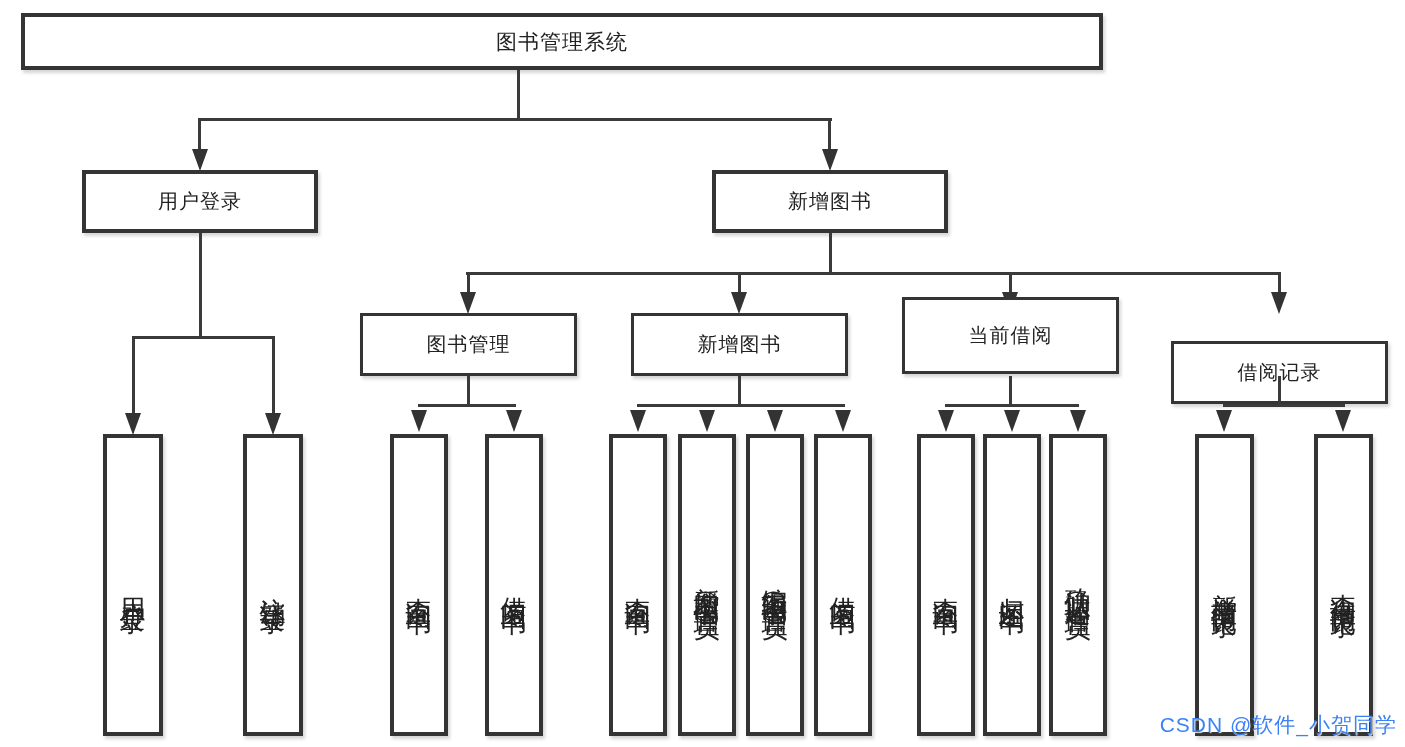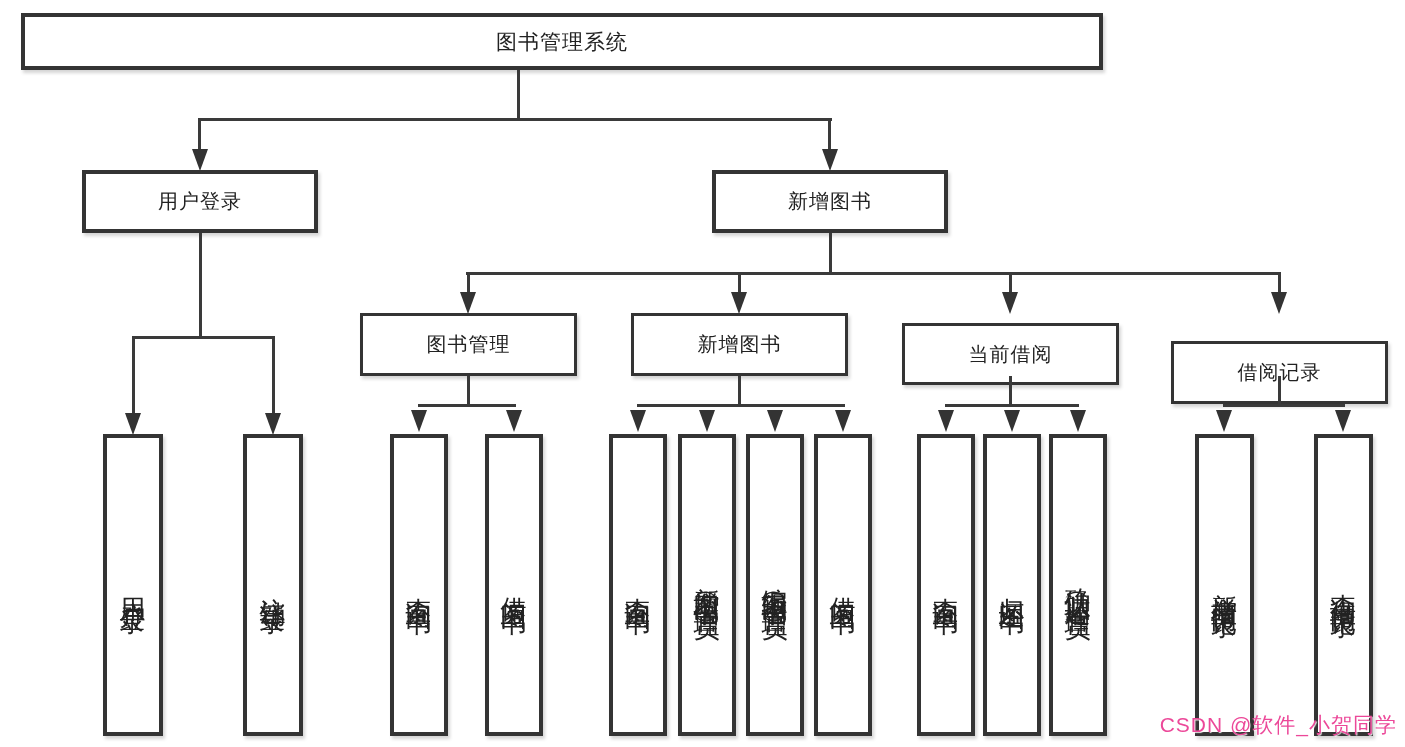--- a/index.html
+++ b/index.html
@@ -34,21 +34,21 @@
   .arr{
     position:absolute;width:0;height:0;
     border-left:8px solid transparent;
     border-right:8px solid transparent;
     border-top:22px solid #333333;
   }
   .watermark{
     position:absolute;
     right:8px;bottom:8px;
     font-size:21px;
-    color:#ec4899;
+    color:#3b82f6;
     text-shadow:1px 1px 1px rgba(255,255,255,0.9);
     letter-spacing:1px;
     white-space:nowrap;
   }
 </style>
 </head>
 <body>
 
 <div class="canvas">
 
@@ -87,21 +87,21 @@
   <div class="arr" style="left:731px;top:292px;"></div>
   <div class="arr" style="left:1002px;top:292px;"></div>
   <div class="arr" style="left:1271px;top:292px;"></div>
 
   <div class="box lvl3" style="left:360px;top:313px;width:217px;height:63px;">
     <span>图书管理</span>
   </div>
   <div class="box lvl3" style="left:631px;top:313px;width:217px;height:63px;">
     <span>新增图书</span>
   </div>
-  <div class="box lvl3" style="left:902px;top:323px;width:217px;height:62px;">
+  <div class="box lvl3" style="left:902px;top:297px;width:217px;height:77px;">
     <span>当前借阅</span>
   </div>
   <div class="box lvl3" style="left:1171px;top:313px;width:217px;height:63px;margin-top:28px;">
     <span>借阅记录</span>
   </div>
 
   <div class="line" style="left:467px;top:376px;width:3px;height:28px;"></div>
   <div class="line" style="left:418px;top:404px;width:98px;height:3px;"></div>
   <div class="arr" style="left:411px;top:410px;"></div>
   <div class="arr" style="left:506px;top:410px;"></div>

